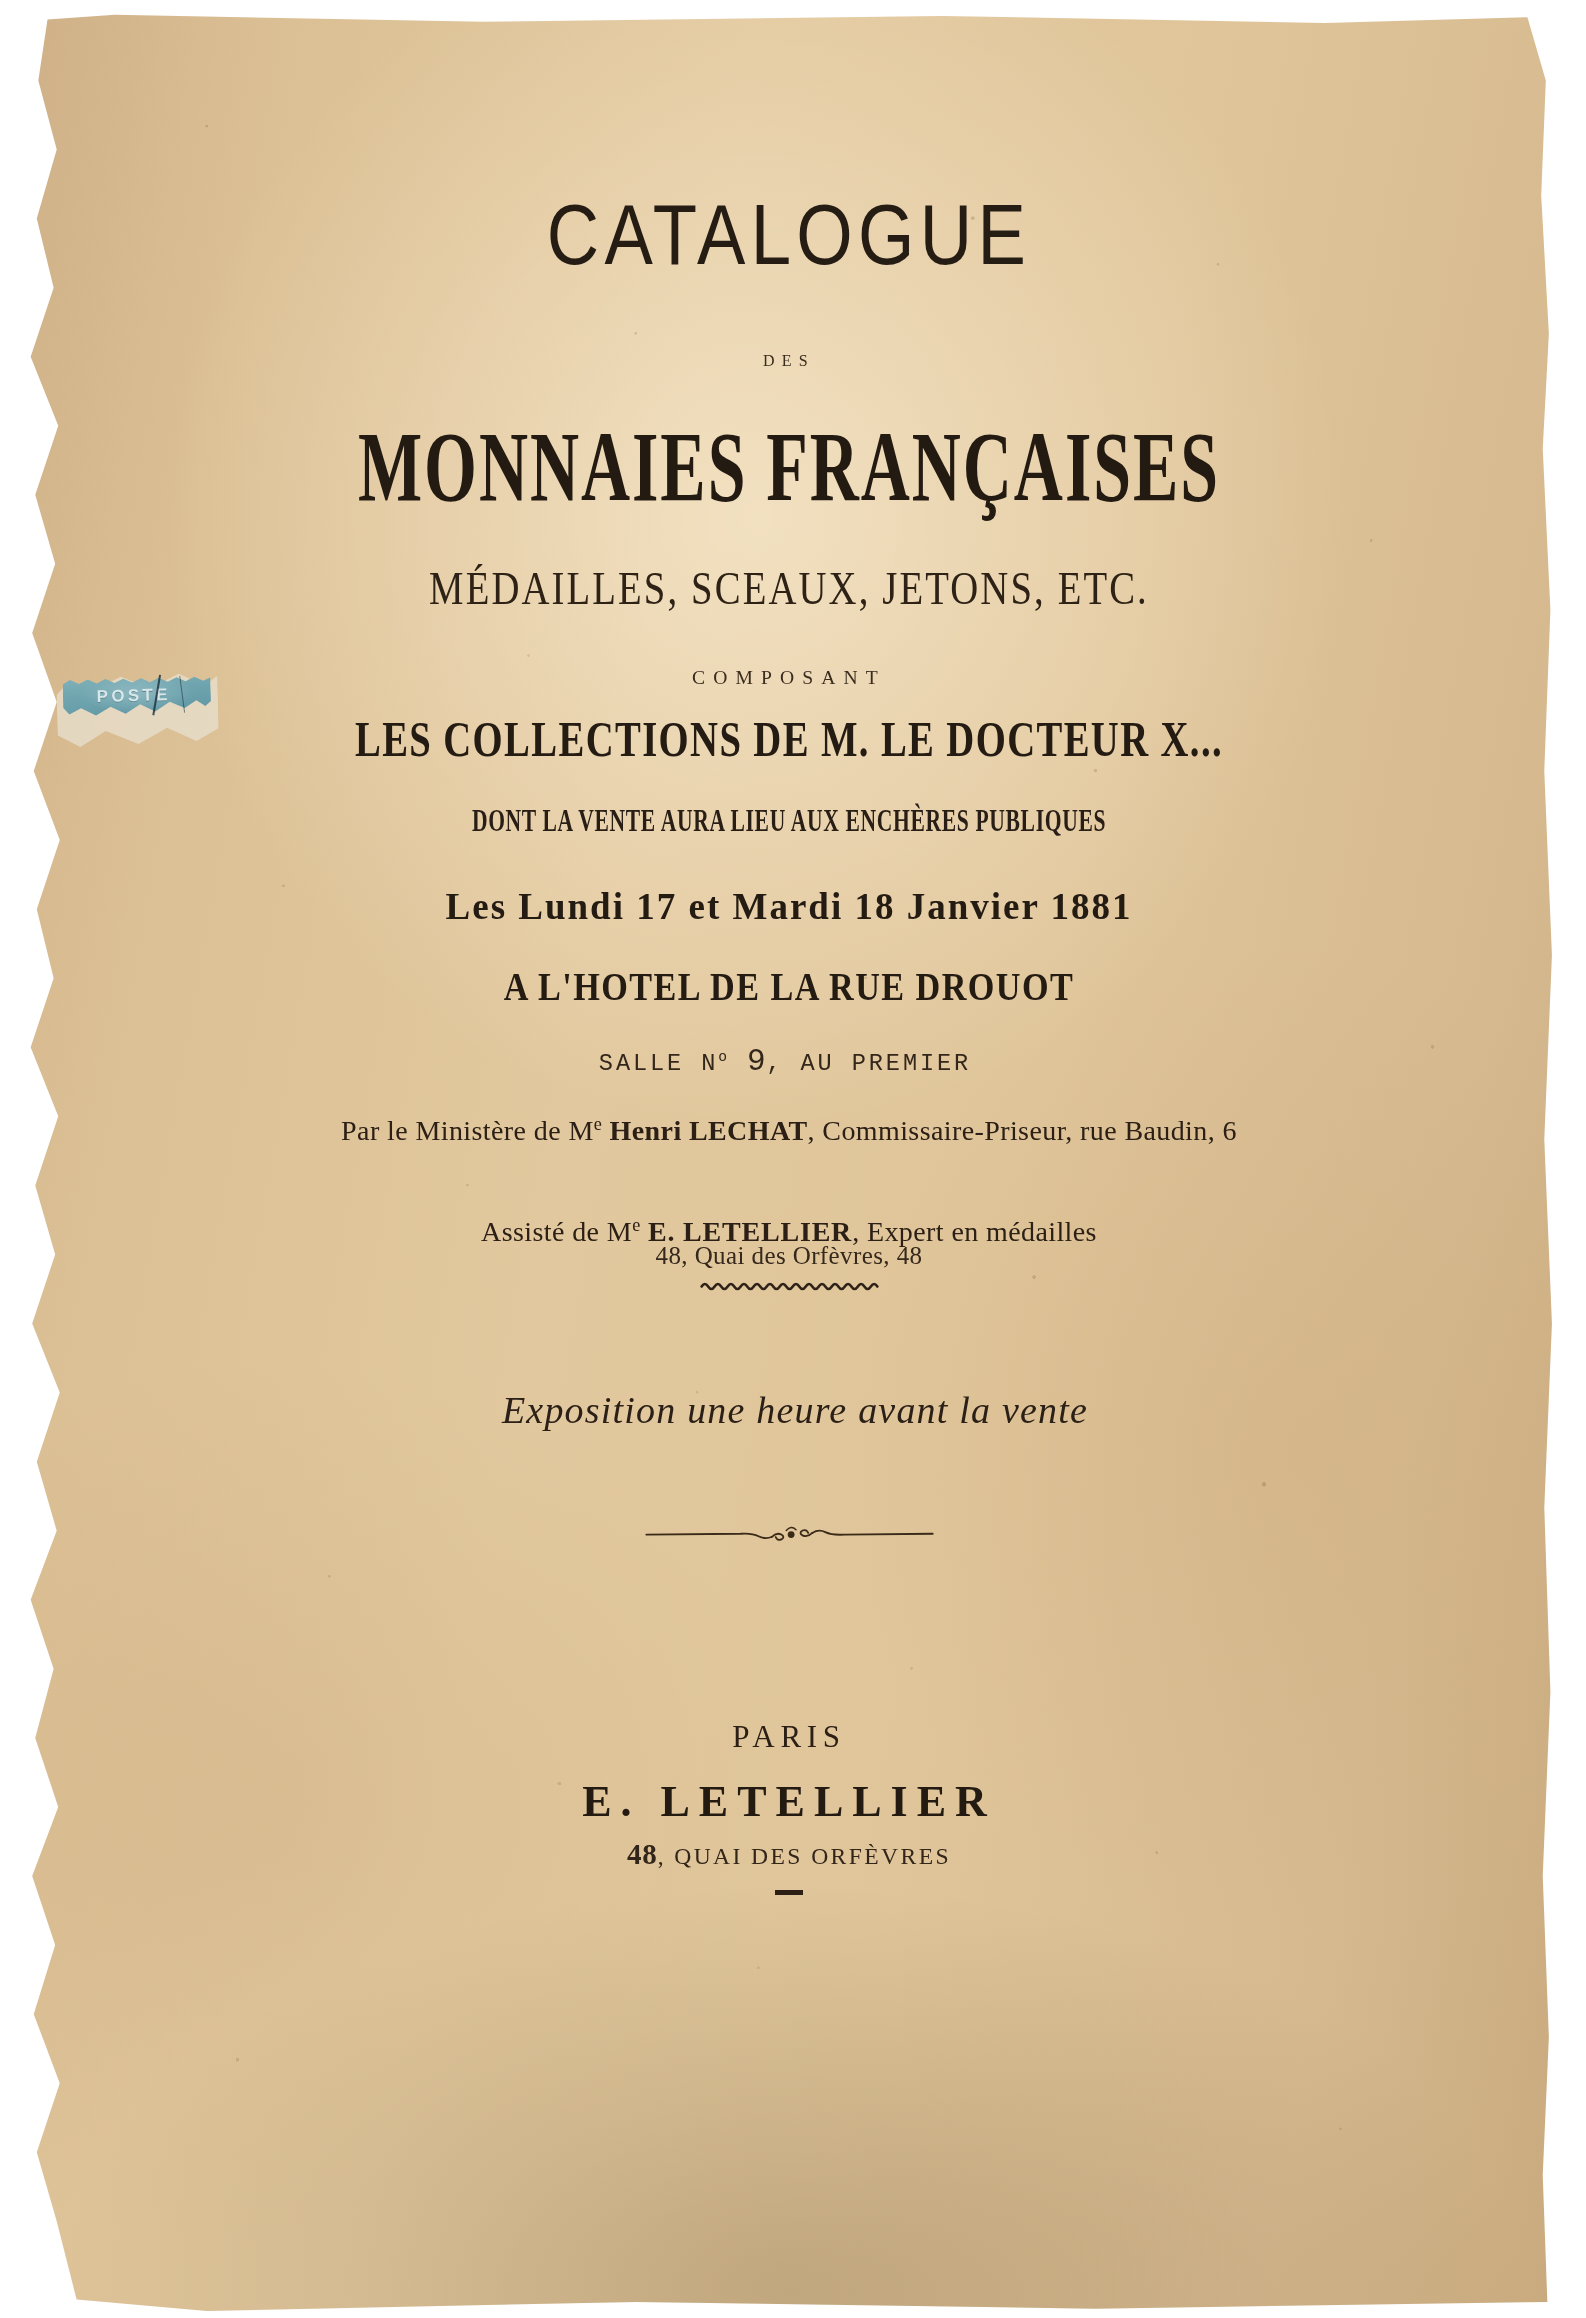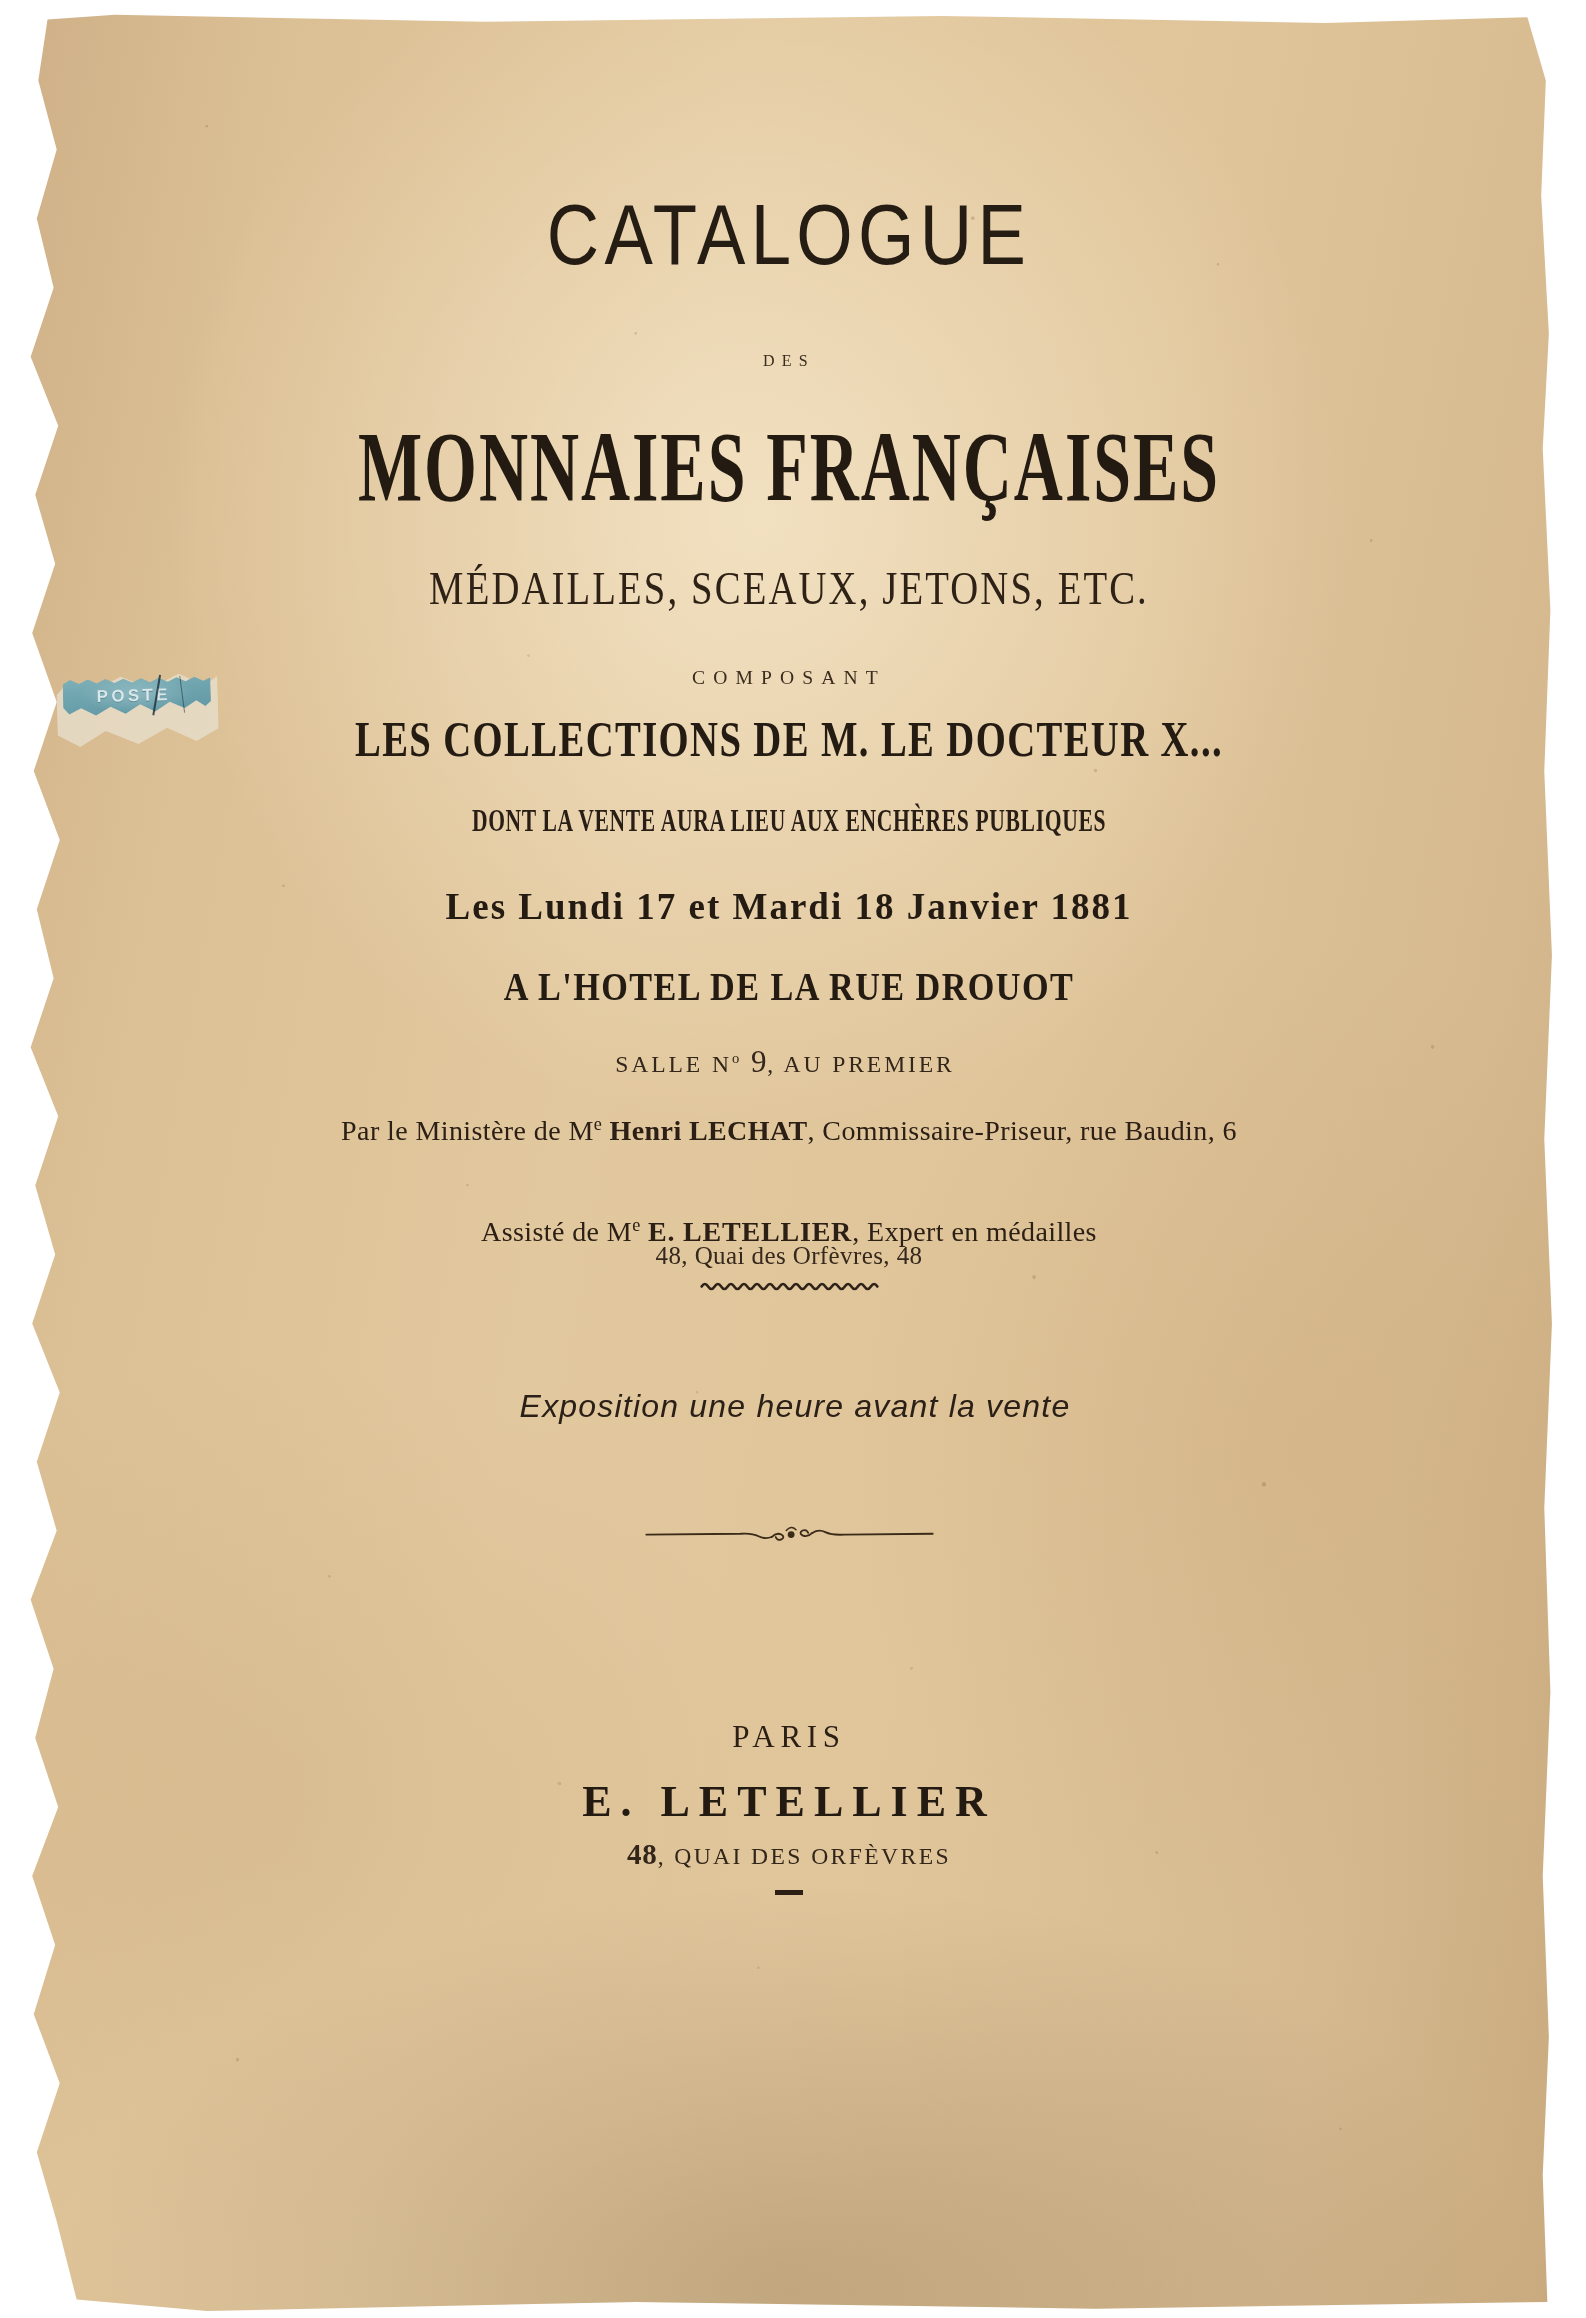--- a/index.html
+++ b/index.html
@@ -207,21 +207,21 @@
     position: absolute; left: 0; right: 0; top: 953px;
     font-family: "Liberation Serif", serif;
     font-weight: 700;
     font-size: 38px;
     letter-spacing: 1.6px;
     transform: scaleX(0.90) scaleY(1.06);
     color: #241b13;
   }
   #t-salle {
     position: absolute; left: 0; right: 8px; top: 1033px;
-    font-family: Liberation Serif, serif;
+    font-family: Liberation Mono, monospace;
     font-size: 23.6px;
     letter-spacing: 2.9px;
     color: #33261a;
   }
   #t-salle .bignum { font-size: 31px; letter-spacing: 0.8px; }
   #t-salle sup { font-size: 0.62em; vertical-align: super; }
 
   #t-ministere {
     position: absolute; left: 0; right: 0; top: 1092px;
     font-family: "Liberation Serif", serif;
@@ -254,23 +254,23 @@
   }
 
   
   #rule-wavy {
     position: absolute; left: 0; right: 0; top: 1269px;
     text-align: center; line-height: 0;
   }
 
   #t-exposition {
     position: absolute; left: 12px; right: 0; top: 1377px;
-    font-family: Liberation Sans, sans-serif;
+    font-family: Liberation Serif, serif;
     font-style: italic;
-    font-size: 32px;
+    font-size: 38px;
     letter-spacing: 1.2px;
     color: #2b2017;
   }
 
   
   #ornament {
     position: absolute; left: 0; right: 0; top: 1503px;
     text-align: center; line-height: 0;
   }
 

